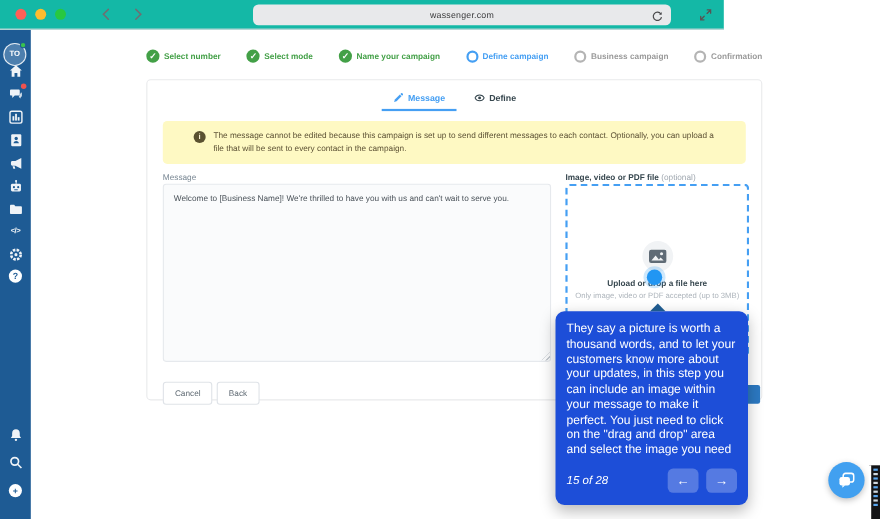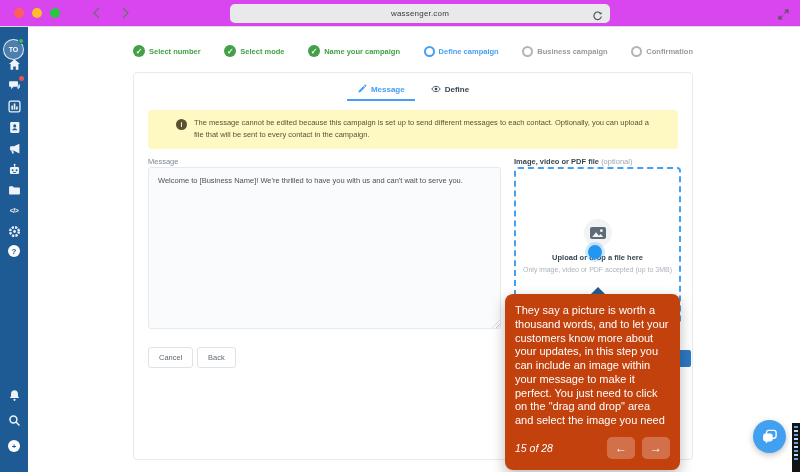--- a/index.html
+++ b/index.html
@@ -1,20 +1,20 @@
 <!DOCTYPE html>
 <html><head>
 <meta charset="utf-8">
 <style>
   * { margin:0; padding:0; box-sizing:border-box; }
   html,body { width:800px; height:472px; }
   body { font-family:"Liberation Sans", sans-serif; background:#fff; position:relative; overflow:hidden; }
 
   
-  .chrome { position:absolute; left:0; top:0; width:800px; height:27px; background:#d946ef; border-bottom:1px solid #dddde0; z-index:30; }
+  .chrome { position:absolute; left:0; top:0; width:658px; height:27px; background:#14b8a6; border-bottom:1px solid #dddde0; z-index:30; }
   .lights { position:absolute; left:14px; top:8px; display:flex; gap:8px; }
   .light { width:10px; height:10px; border-radius:50%; }
   .light.r { background:#ff5f57; } .light.y { background:#febc2e; } .light.g { background:#28c840; }
   .nav-arrow { position:absolute; top:4px; width:16px; height:18px; color:#6e6e72; }
   .nav-arrow svg { width:100%; height:100%; }
   .url-pill { position:absolute; left:230px; top:4px; width:380px; height:19px; background:#e8e9eb; border-radius:5px; display:flex; align-items:center; justify-content:center; }
   .url-text { font-size:8px; color:#3a3a3c; letter-spacing:.2px; }
   .reload { position:absolute; right:7px; top:4px; width:11px; height:11px; }
   .expand { position:absolute; right:10px; top:7px; width:13px; height:13px; }
 
@@ -36,21 +36,21 @@
   .step { display:flex; align-items:center; gap:4px; font-size:7.5px; font-weight:bold; }
   .step-ic { border-radius:50%; flex:none; }
   .step.done .step-ic { width:12px; height:12px; background:#43a047; color:#fff; font-size:8px; display:flex; align-items:center; justify-content:center; }
   .step.done { color:#43a047; }
   .step.active .step-ic { width:11px; height:11px; border:2px solid #459ff3; background:#fff; }
   .step.active { color:#459ff3; }
   .step.pending .step-ic { width:11px; height:11px; border:2px solid #b4b4b4; background:#fff; }
   .step.pending { color:#9a9a9a; }
 
   
-  .card { position:absolute; left:105px; top:45px; width:560px; height:388px; background:#fff; border:1px solid #e9eaec; border-radius:4px; }
+  .card { position:absolute; left:105px; top:45px; width:560px; height:292px; background:#fff; border:1px solid #e9eaec; border-radius:4px; }
   .tabs { display:flex; justify-content:center; gap:6px; padding-top:5px; }
   .tab { display:flex; align-items:center; gap:4px; font-size:8px; font-weight:bold; padding:6px 10px 5px; }
   .tab svg { width:10px; height:10px; }
   .tab.active { color:#459ff3; border-bottom:2px solid #459ff3; }
   .tab.plain { color:#37474f; border-bottom:2px solid transparent; }
 
   .banner { position:absolute; left:14px; right:14px; top:37px; background:#fef9c3; border-radius:4px; padding:7px 28px; display:flex; gap:7px; }
   .banner-ic { flex:none; width:11px; height:11px; border-radius:50%; background:#5a5130; color:#fcf3d7; font-size:7px; font-weight:bold; display:flex; align-items:center; justify-content:center; margin-top:2px; font-style:normal; }
   .banner-text { font-size:7.5px; line-height:1.65; color:#5c5134; }
 
@@ -65,21 +65,21 @@
   .dz-title { font-size:7.5px; font-weight:bold; color:#37474f; margin-top:6px; }
   .dz-hint { font-size:7px; color:#adb4bb; margin-top:4px; text-align:center; padding:0 6px; }
   .beacon { position:absolute; left:454px; top:172px; width:14px; height:14px; border-radius:50%; background:#2196f3; box-shadow:0 0 0 3px rgba(33,150,243,.22); z-index:3; }
 
   .btn { position:absolute; top:274px; background:#fff; border:1px solid #dfe3e8; border-radius:3px; padding:5px 10px; font-size:7.5px; color:#5f6a73; font-family:"Liberation Sans", sans-serif; }
   .btn.cancel { left:14px; }
   .btn.back { left:63px; }
   .next-sliver { position:absolute; left:543px; top:277px; width:14px; height:17px; background:#2c79c2; border-radius:2px; z-index:1; }
 
   
-  .tooltip { position:absolute; left:505px; top:294px; width:175px; background:#c2410c; border-radius:8px; padding:10px 10px 11px; color:#fff; z-index:12; box-shadow:0 5px 14px rgba(0,0,0,.28); }
+  .tooltip { position:absolute; left:505px; top:283px; width:175px; background:#1d4ed8; border-radius:8px; padding:10px 10px 11px; color:#fff; z-index:12; box-shadow:0 5px 14px rgba(0,0,0,.28); }
   .tooltip:before { content:""; position:absolute; top:-7px; left:86px; border-left:7px solid transparent; border-right:7px solid transparent; border-bottom:7px solid #1e5a8e; }
   .tip-text { font-size:11px; line-height:1.25; }
   .tip-footer { display:flex; align-items:center; justify-content:space-between; margin-top:9px; }
   .tip-progress { font-size:10.5px;font-style:italic; }
   .tip-btns { display:flex; gap:7px; }
   .tip-btn { width:28px; height:22px; border-radius:5px; background:rgba(255,255,255,.25); color:#fff; font-size:12px; display:flex; align-items:center; justify-content:center; border:none; font-family:"Liberation Sans", sans-serif; }
 
   
   .chat-widget { position:absolute; left:753px; top:420px; width:33px; height:33px; border-radius:50%; background:#41a0f0; box-shadow:0 2px 6px rgba(0,0,0,.25); display:flex; align-items:center; justify-content:center; z-index:15; }
   .edge-strip { position:absolute; right:0; top:423px; width:10px; height:49px; background:#141416; border-left:2px solid #fff; z-index:16; display:flex; flex-direction:column; align-items:center; gap:2px; padding-top:3px; }

